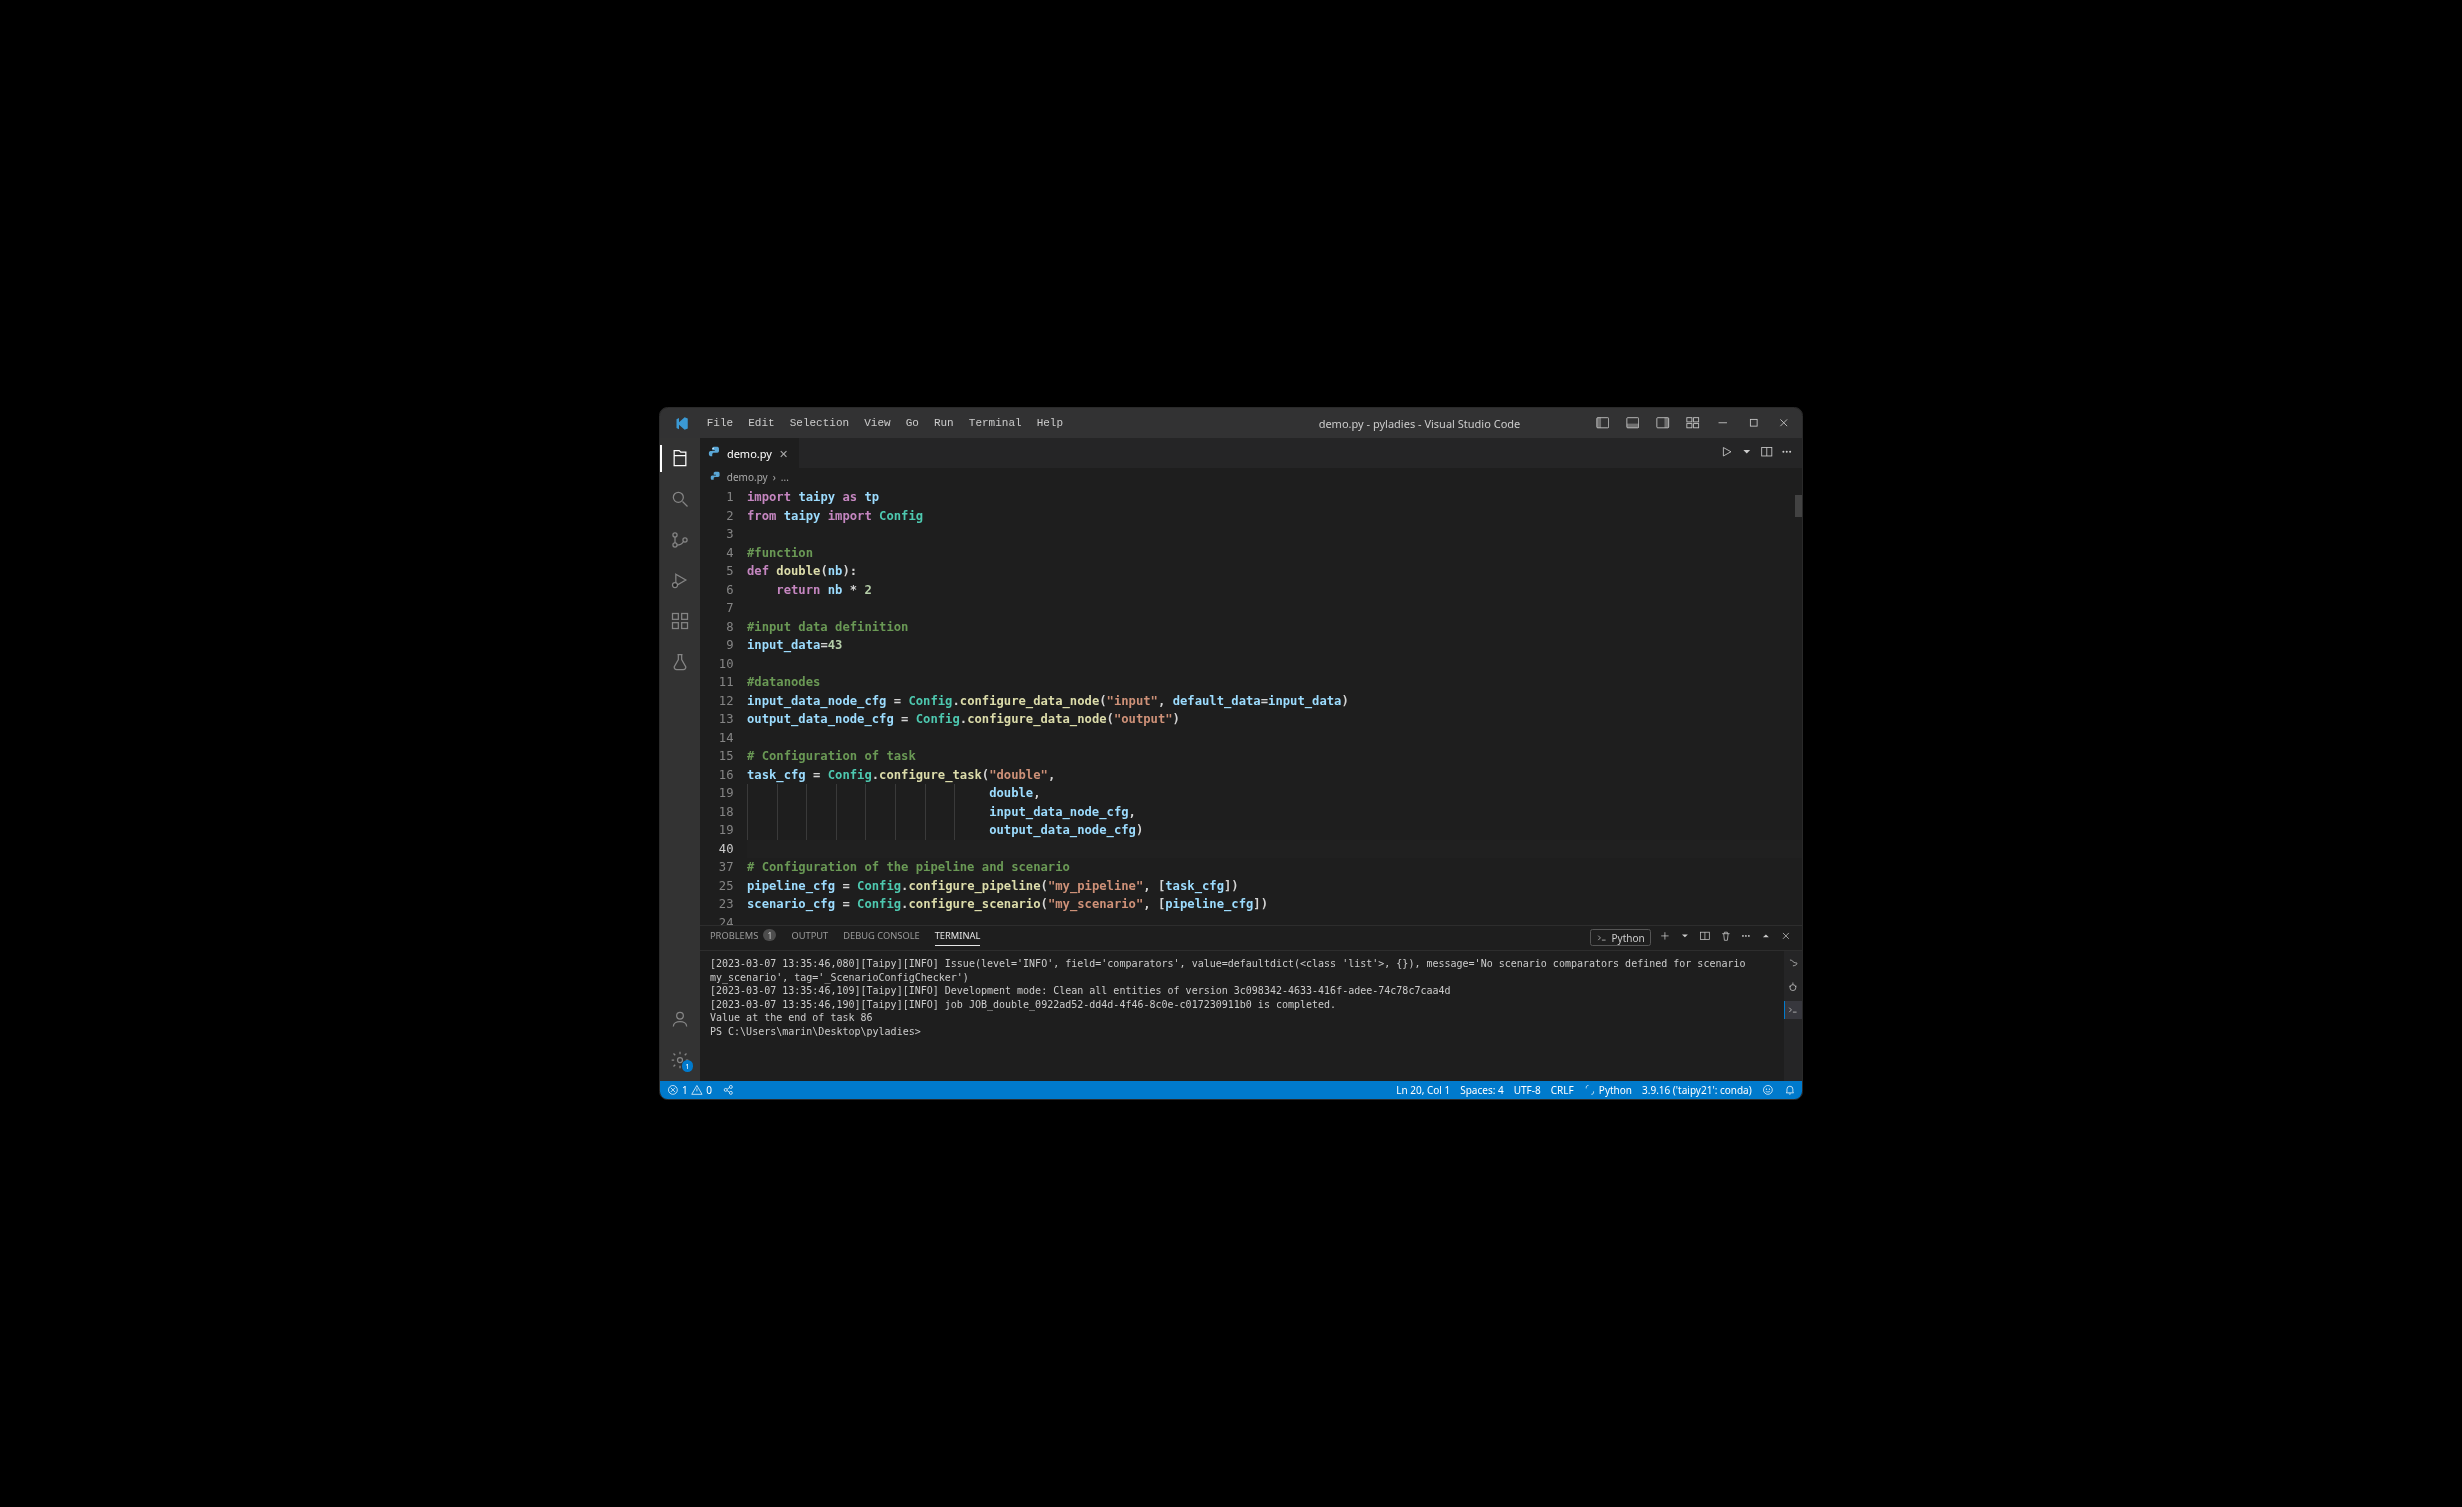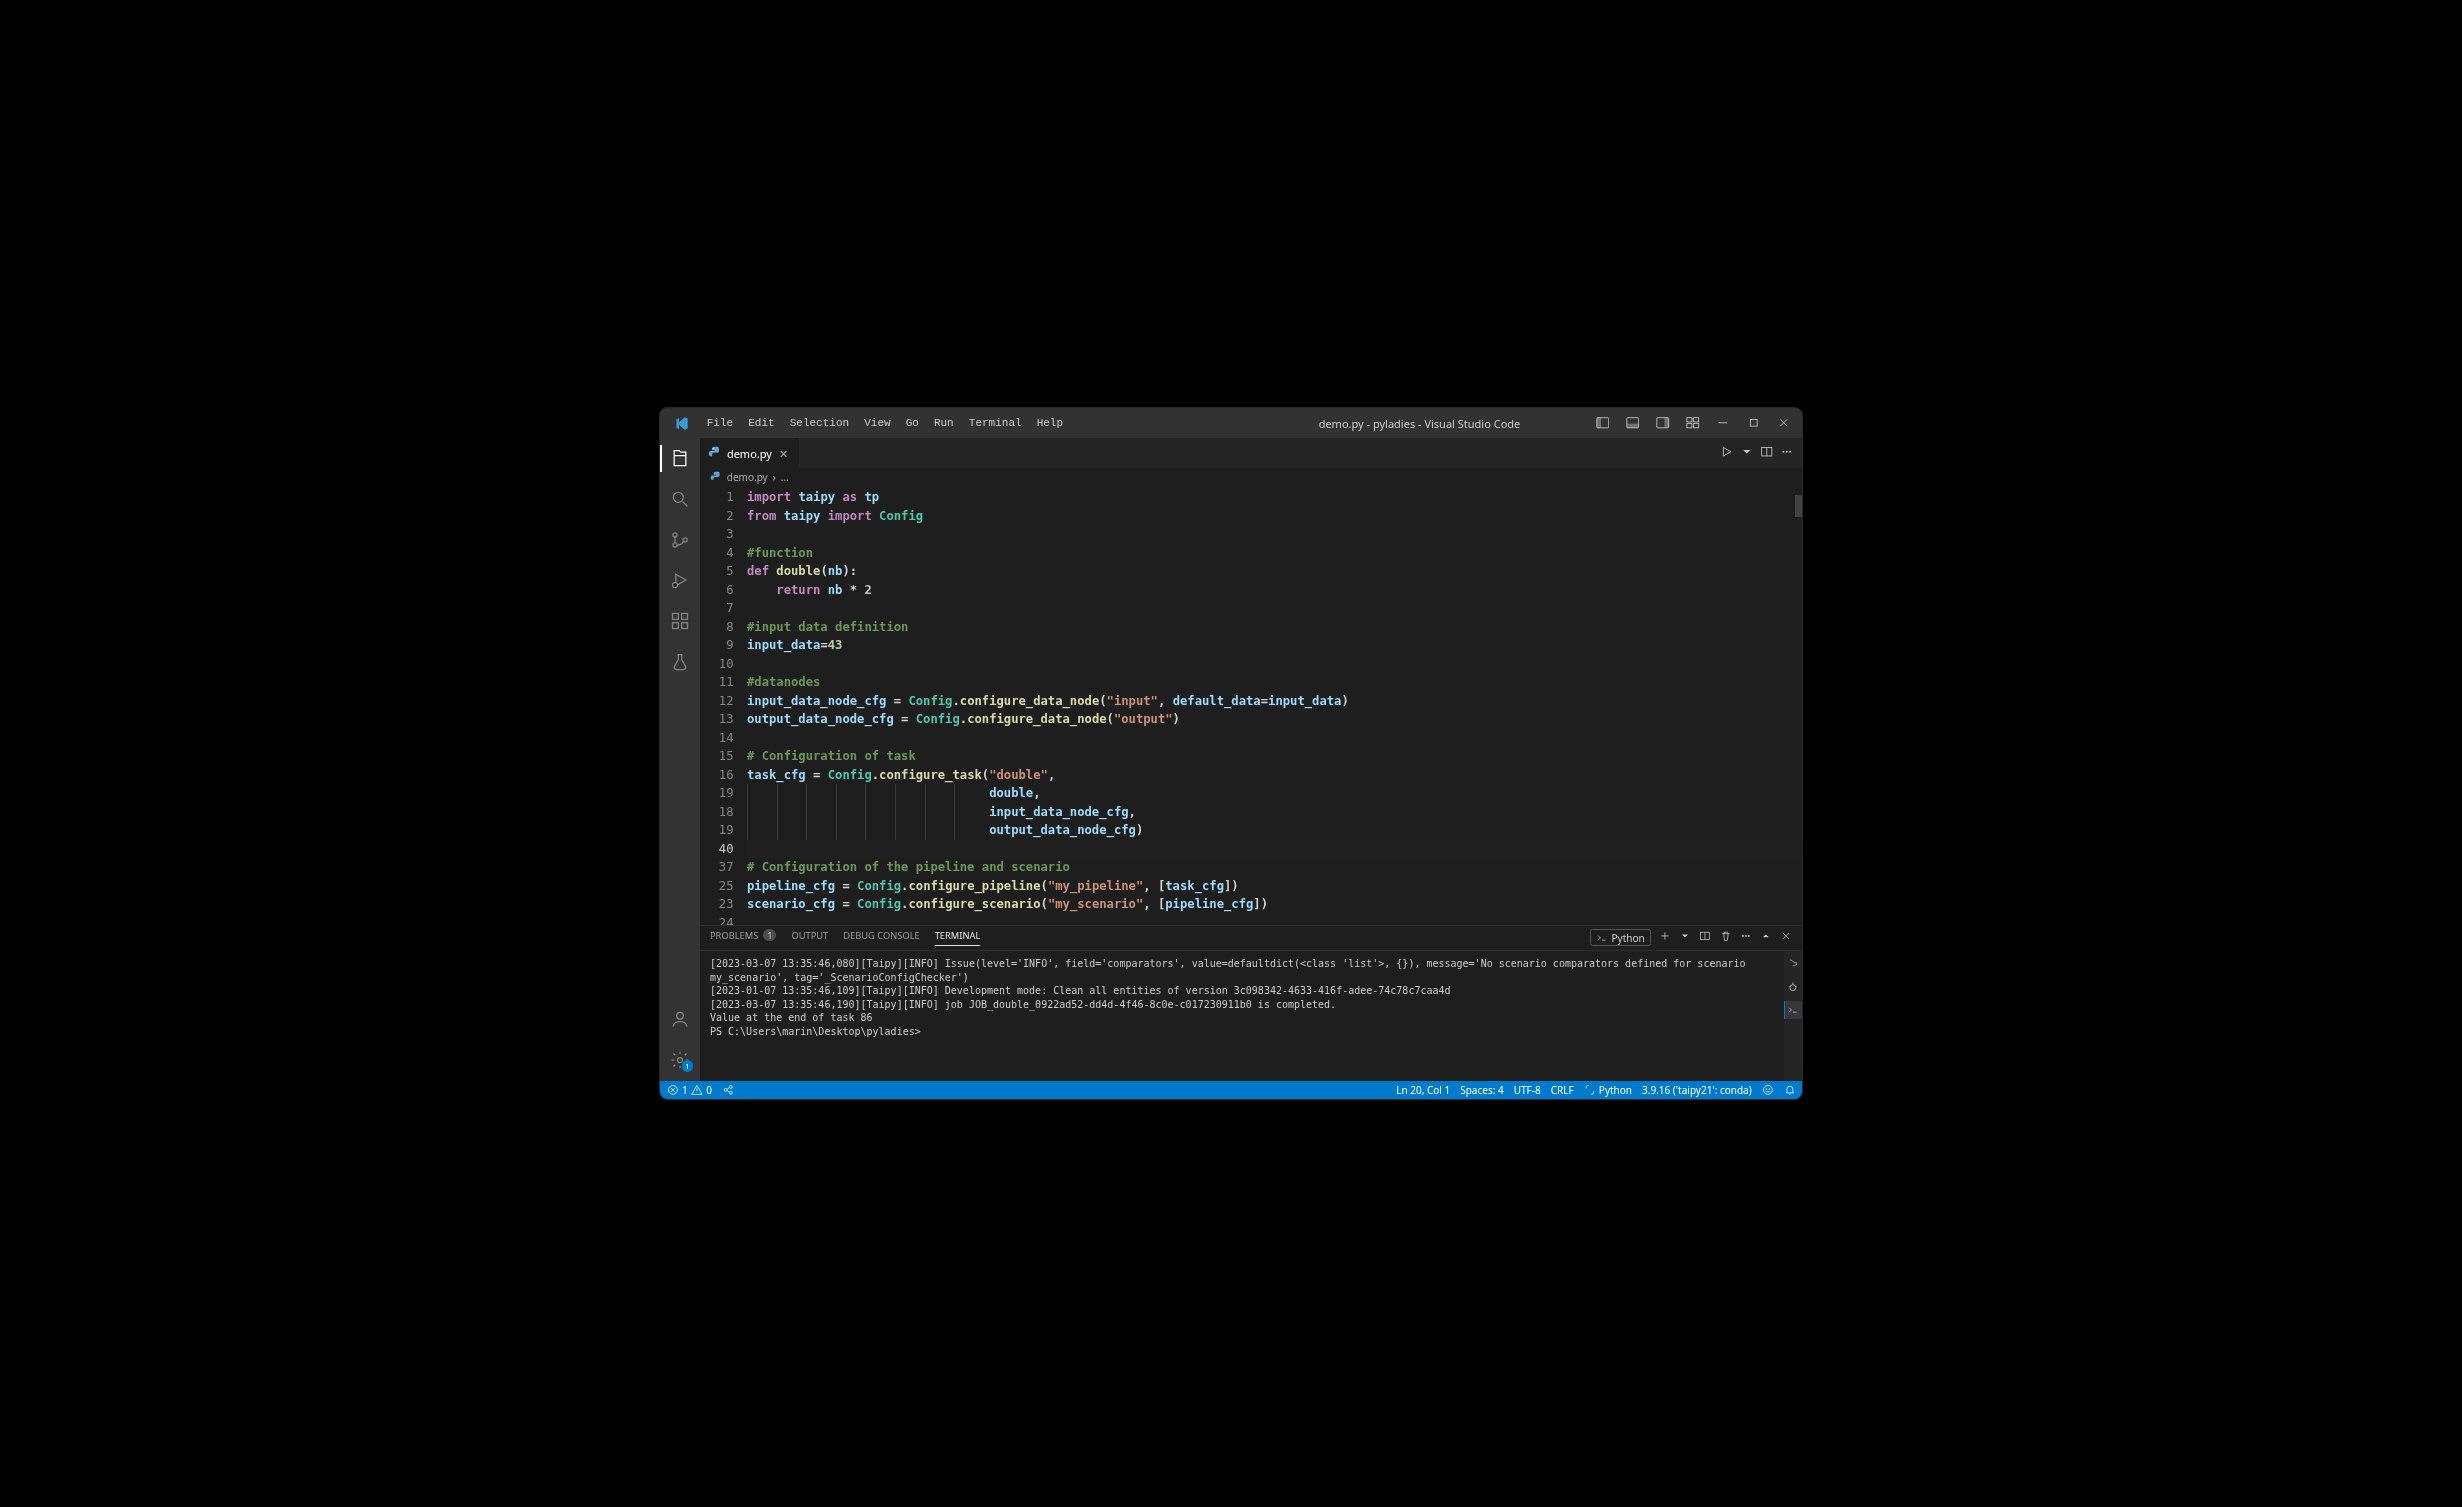--- a/index.html
+++ b/index.html
@@ -459,21 +459,21 @@
                   <path d="M4 10l4-4 4 4z"></path>
                 </svg></span>
             <span><svg viewBox="0 0 16 16" stroke="currentColor">
                   <line x1="4" y1="4" x2="12" y2="12"></line>
                   <line x1="12" y1="4" x2="4" y2="12"></line>
                 </svg></span>
           </div>
         </div>
         <div class="terminal-body" id="termBody">
           <div class="tline">[2023-03-07 13:35:46,080][Taipy][INFO] Issue(level='INFO', field='comparators', value=defaultdict(&lt;class 'list'&gt;, {}), message='No scenario comparators defined for scenario my_scenario', tag='_ScenarioConfigChecker')</div>
-            <div class="tline">[2023-01-07 13:35:46,109][Taipy][INFO] Development mode: Clean all entities of version 3c098342-4633-416f-adee-74c78c7caa4d</div>
+            <div class="tline">[2023-03-07 13:35:46,109][Taipy][INFO] Development mode: Clean all entities of version 3c098342-4633-416f-adee-74c78c7caa4d</div>
             <div class="tline">[2023-03-07 13:35:46,190][Taipy][INFO] job JOB_double_0922ad52-dd4d-4f46-8c0e-c017230911b0 is completed.</div>
             <div class="tline">Value at the end of task 86</div>
             <div class="tline">PS C:\Users\marin\Desktop\pyladies&gt;</div>
             <div class="term-side">
             <div class="cell">
                 <svg viewBox="0 0 16 16" fill="none" stroke="currentColor">
                   <path d="M4 4c4 0 4 4 8 4s0 4-4 4"></path>
                 </svg>
               </div>
             <div class="cell">

